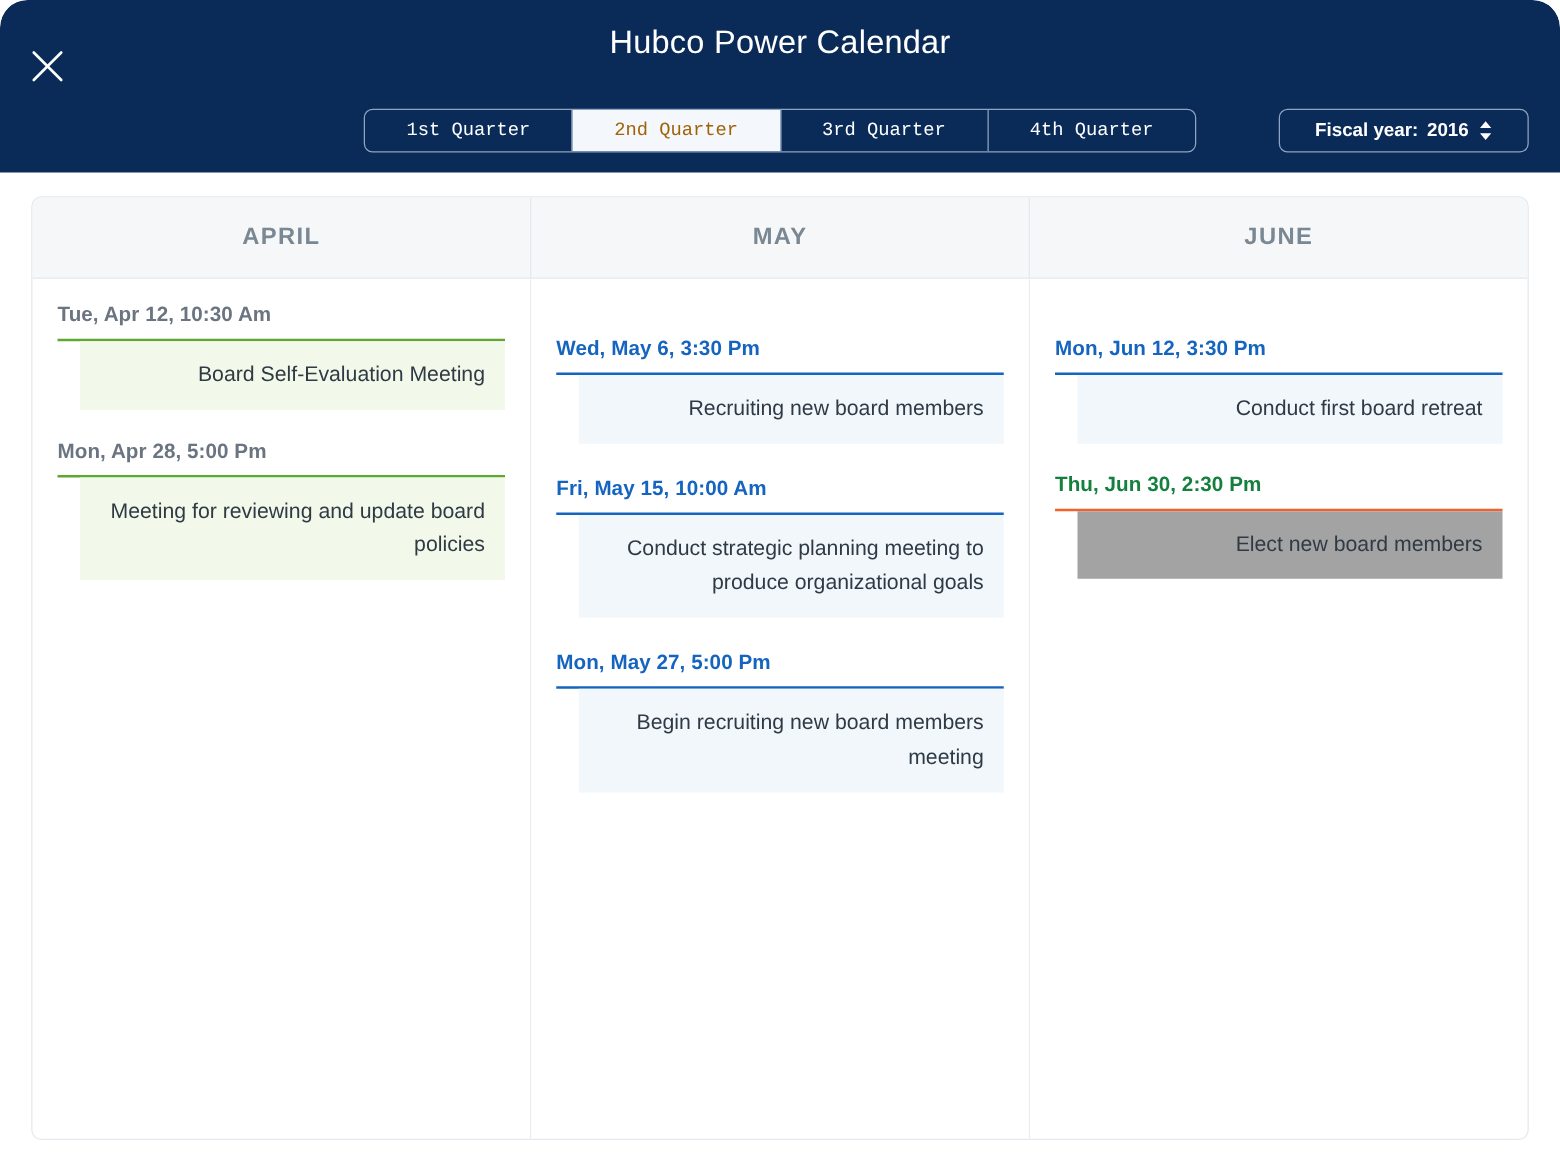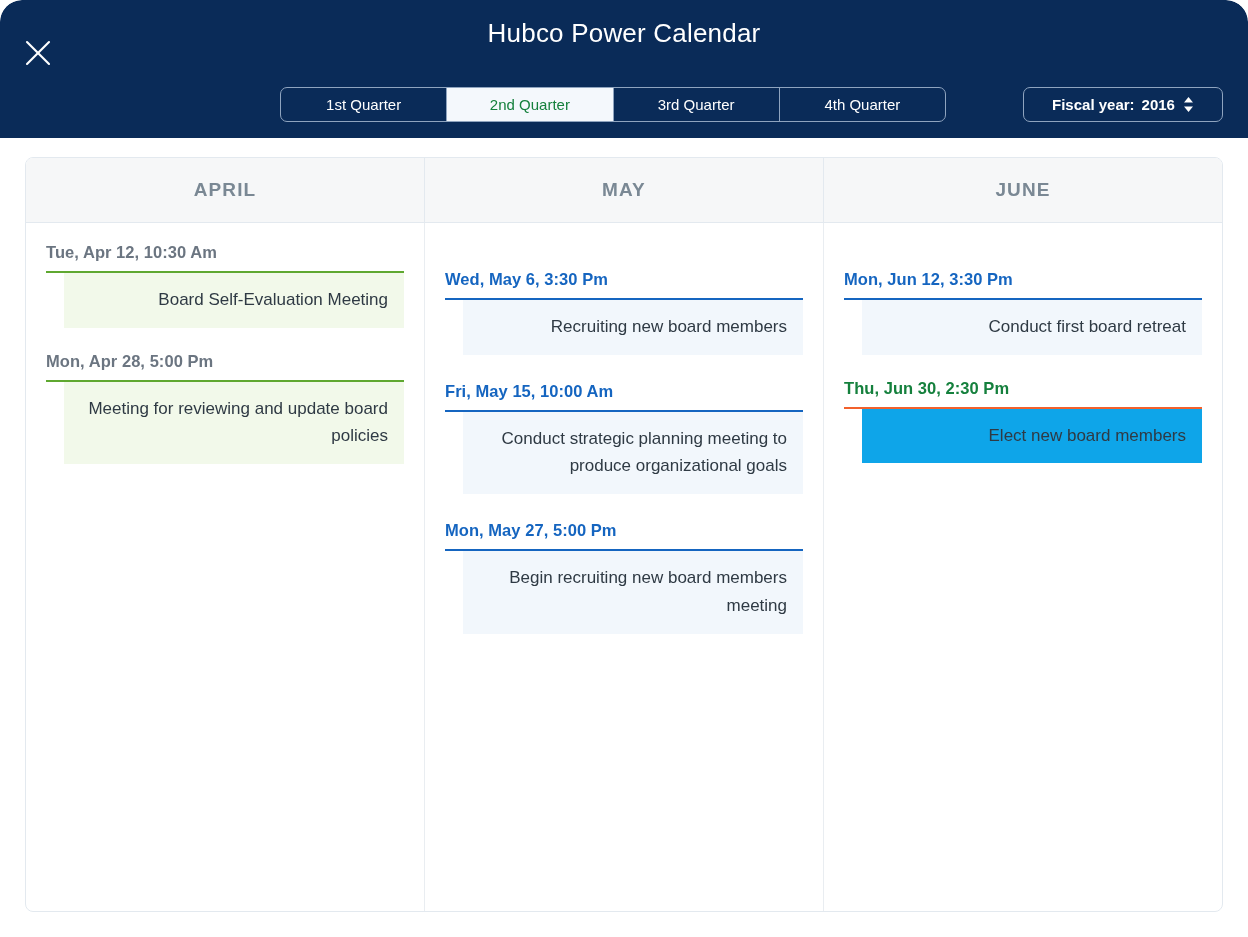--- a/index.html
+++ b/index.html
@@ -52,45 +52,46 @@
     text-align: center;
     color: #ffffff;
     font-size: 26px;
     font-weight: 400;
     letter-spacing: 0.2px;
   }
 
   .segmented {
     position: absolute;
     top: 87px;
-    left: 280px;
+    left: 291px;
     width: 666px;
     height: 35px;
     display: flex;
     border: 1px solid #8FA4BF;
     border-radius: 7px;
     overflow: hidden;
     background: #0A2B58;
+    font-family: Liberation Mono, monospace;
   }
   .seg-item {
     flex: 1 1 0;
     display: flex;
     align-items: center;
     justify-content: center;
     font-size: 15px;
     color: #ffffff;
     cursor: pointer;
     border-right: 1px solid #8FA4BF;
     background: transparent;
     user-select: none;
   }
   .seg-item:last-child { border-right: none; }
   .seg-item.active {
     background: #F4F8FC;
-    color: #15803d;
+    color: #a16207;
   }
 
   .fiscal-year {
     position: absolute;
     top: 87px;
     right: 25px;
     height: 35px;
     min-width: 200px;
     padding: 0 16px;
     display: flex;
@@ -181,21 +182,21 @@
   .ev-green .event-date { color: #6B7581; }
   .ev-green .event-rule { background: #5FA830; }
   .ev-green .event-body { background: #F2F9EA; }
 
   .ev-blue .event-date { color: #1565C0; margin-top: 27px; }
   .ev-blue .event-rule { background: #1565C0; }
   .ev-blue .event-body { background: #F2F7FC; }
 
   .ev-orange .event-date { color: #15803d; margin-top: 19px; }
   .ev-orange .event-rule { background: #F2612C; }
-  .ev-orange .event-body { background: #0ea5e9; }
+  .ev-orange .event-body { background: #a3a3a3; }
 </style>
 </head>
 <body>
 
 <div id="app">
 
   <div class="header">
 
     <button class="close-btn" aria-label="Close">
       <svg width="34" height="34" viewBox="0 0 34 34">

